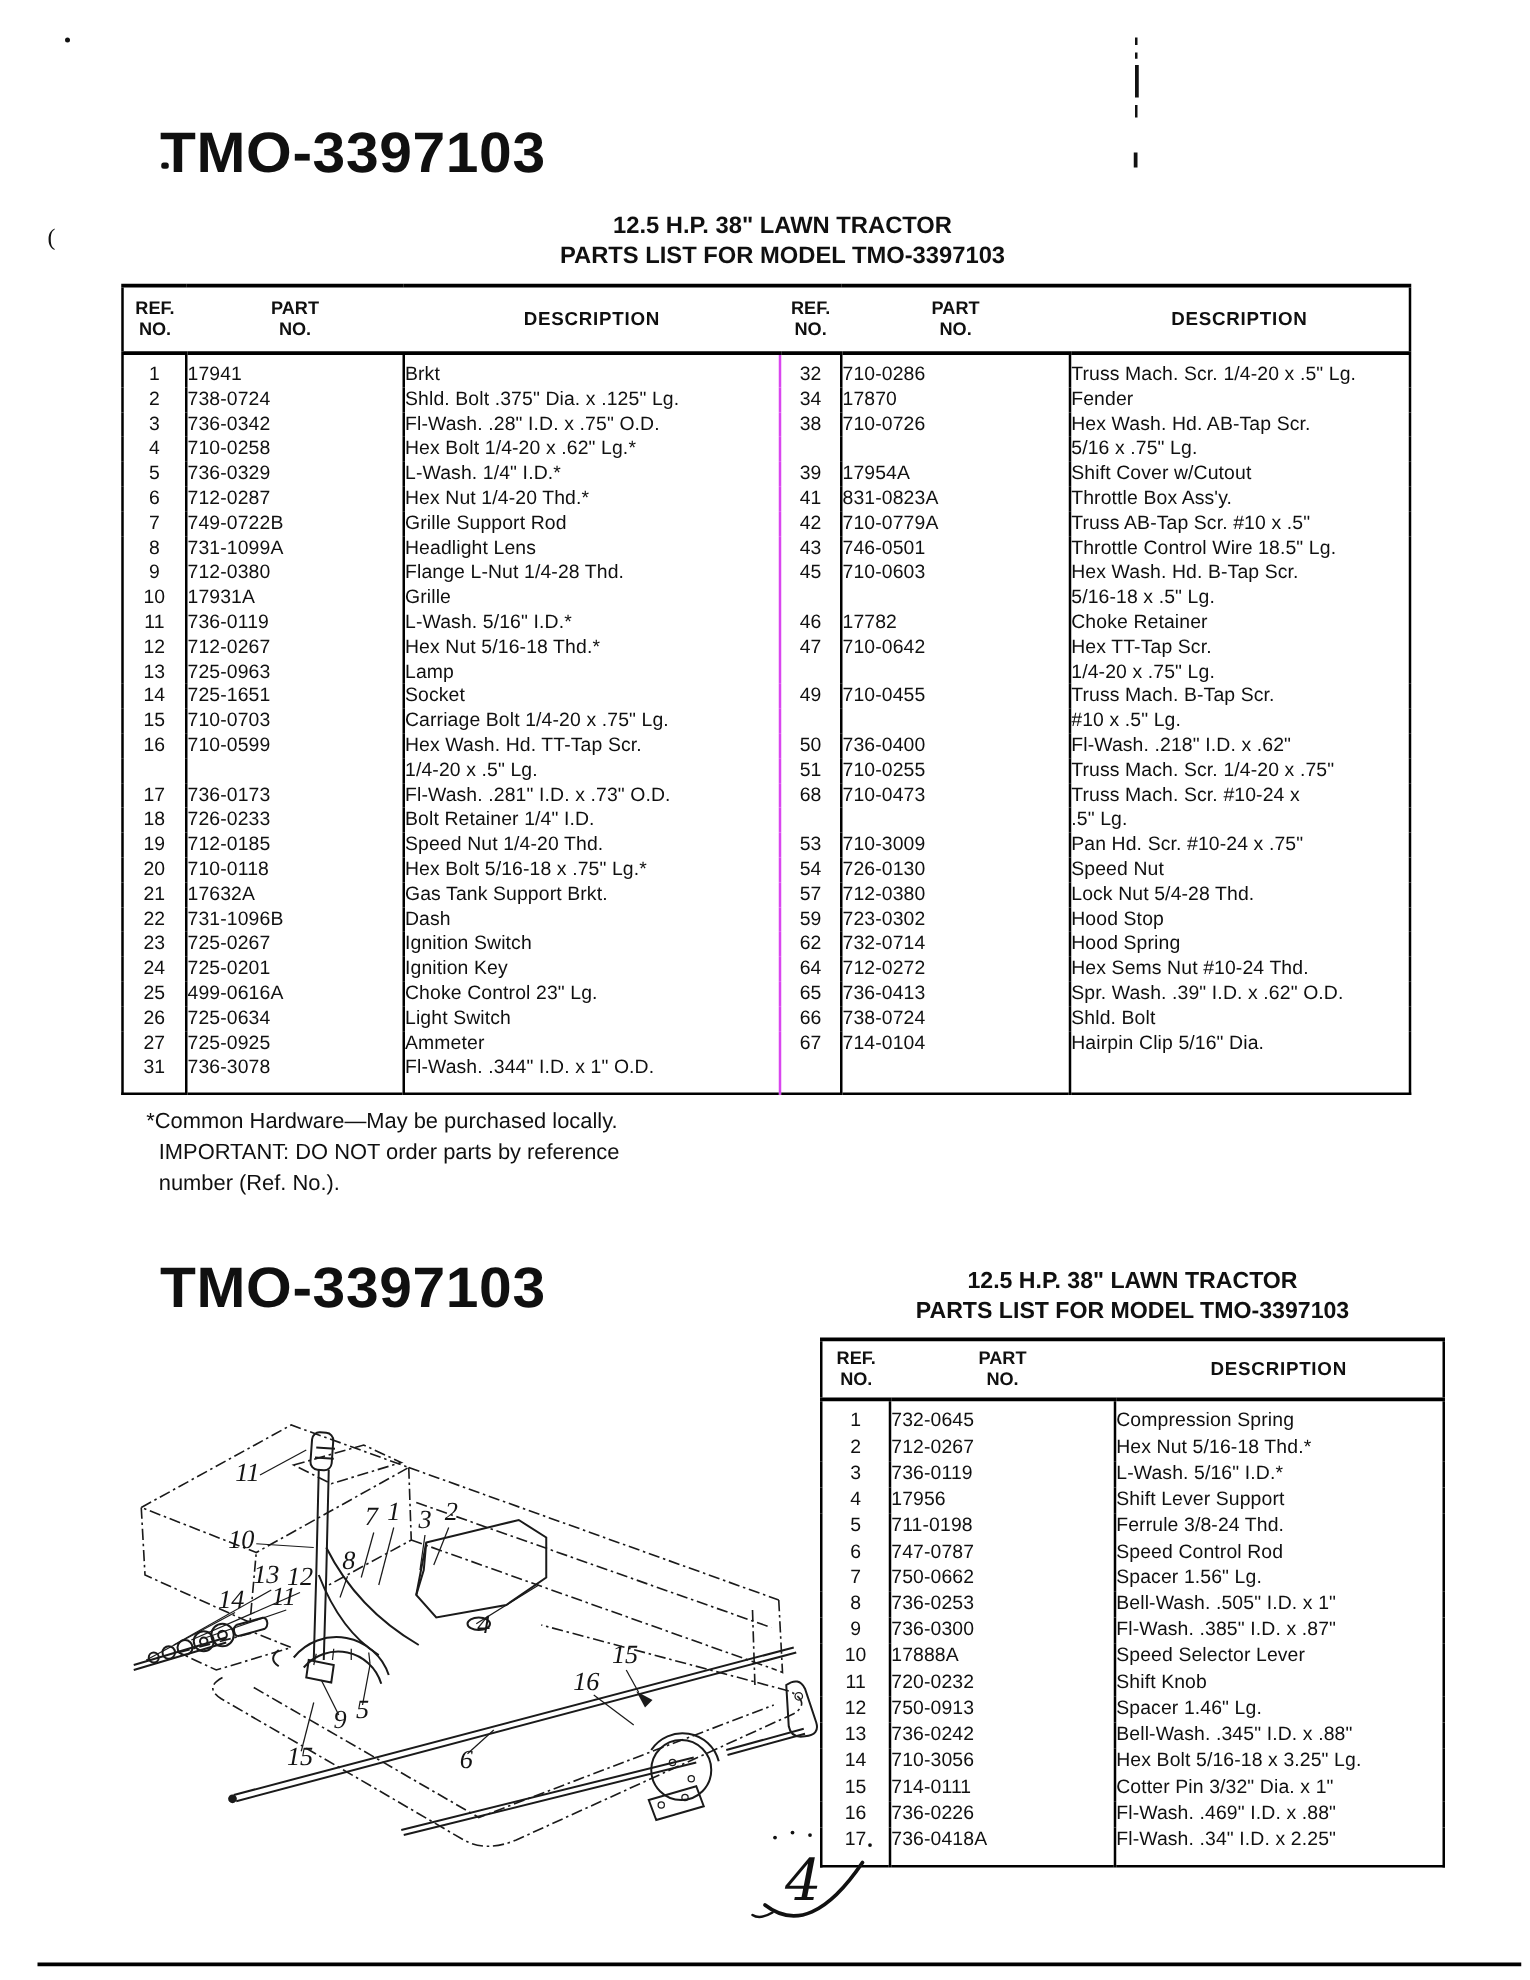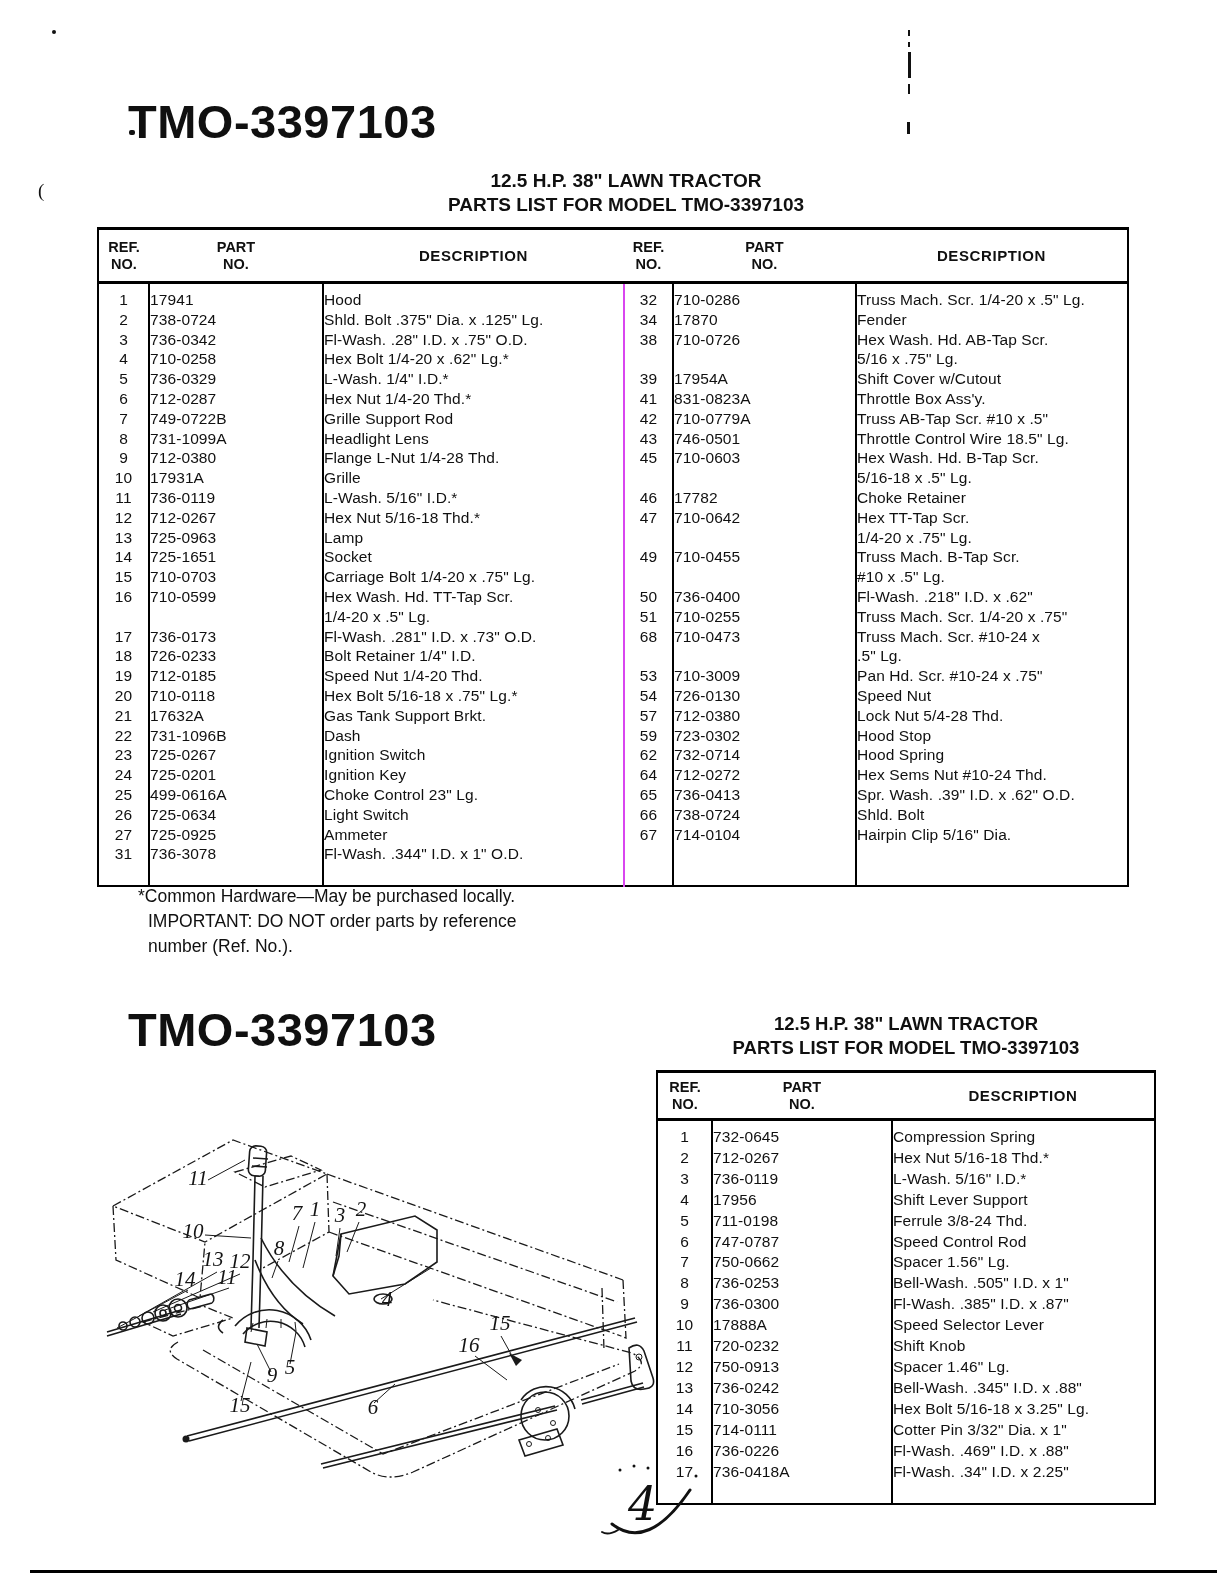--- a/index.html
+++ b/index.html
@@ -28,24 +28,24 @@
   #table1 thead tr{height:54px;} #table2 thead tr{height:48px;}
   table.parts td{font-size:15.5px;line-height:19.8px;padding:0;vertical-align:top;
                  white-space:nowrap;overflow:hidden;letter-spacing:0.1px;}
   #table2 td{line-height:20.9px;}
   td.c-ref{text-align:center;}
   td.c-part{border-left:2px solid #000;padding-left:9px;}
   td.c-desc{border-left:2px solid #000;padding-left:12px;}
   td.c-sep{border-left:2px solid #d946ef;}
   td.cont{padding-left:46px;}
   tbody tr:first-child td{padding-top:6px;}
-  tbody tr:last-child td{padding-bottom:21px;}
+  tbody tr:last-child td{padding-bottom:10px;}
 
   
-  #footnote{position:absolute;left:138px;top:884px;font-size:17.5px;line-height:25px;}
+  #footnote{position:absolute;left:117px;top:884px;font-size:17.5px;line-height:25px;}
   #footnote .fn2,#footnote .fn3{padding-left:10px;}
 
   
   #diagram{position:absolute;left:83px;top:1110px;}
   #diagram .dd{fill:none;stroke:#1a1a1a;stroke-width:1.3;stroke-dasharray:9 3 2 3;}
   #diagram .sl{fill:none;stroke:#1a1a1a;stroke-width:1.6;}
   #diagram .th{fill:none;stroke:#1a1a1a;stroke-width:1;}
   #diagram .sf{fill:#1a1a1a;stroke:none;}
   #diagram text.co{font-family:"Liberation Serif",serif;font-style:italic;font-size:21px;
                    fill:#141414;text-anchor:middle;}
@@ -115,21 +115,21 @@
           <div class="h1">PART</div>
           <div class="h2">NO.</div>
         </th>
         <th class="c-desc desc-h">DESCRIPTION</th>
       </tr>
     </thead>
     <tbody id="t1-body">
         <tr>
           <td class="c-ref">1</td>
           <td class="c-part">17941</td>
-          <td class="c-desc">Hood</td>
+          <td class="c-desc">Brkt</td>
           <td class="c-ref c-sep">32</td>
           <td class="c-part">710-0286</td>
           <td class="c-desc">Truss Mach. Scr. 1/4-20 x .5" Lg.</td>
         </tr>
         <tr>
           <td class="c-ref">2</td>
           <td class="c-part">738-0724</td>
           <td class="c-desc">Shld. Bolt .375" Dia. x .125" Lg.</td>
           <td class="c-ref c-sep">34</td>
           <td class="c-part">17870</td>

